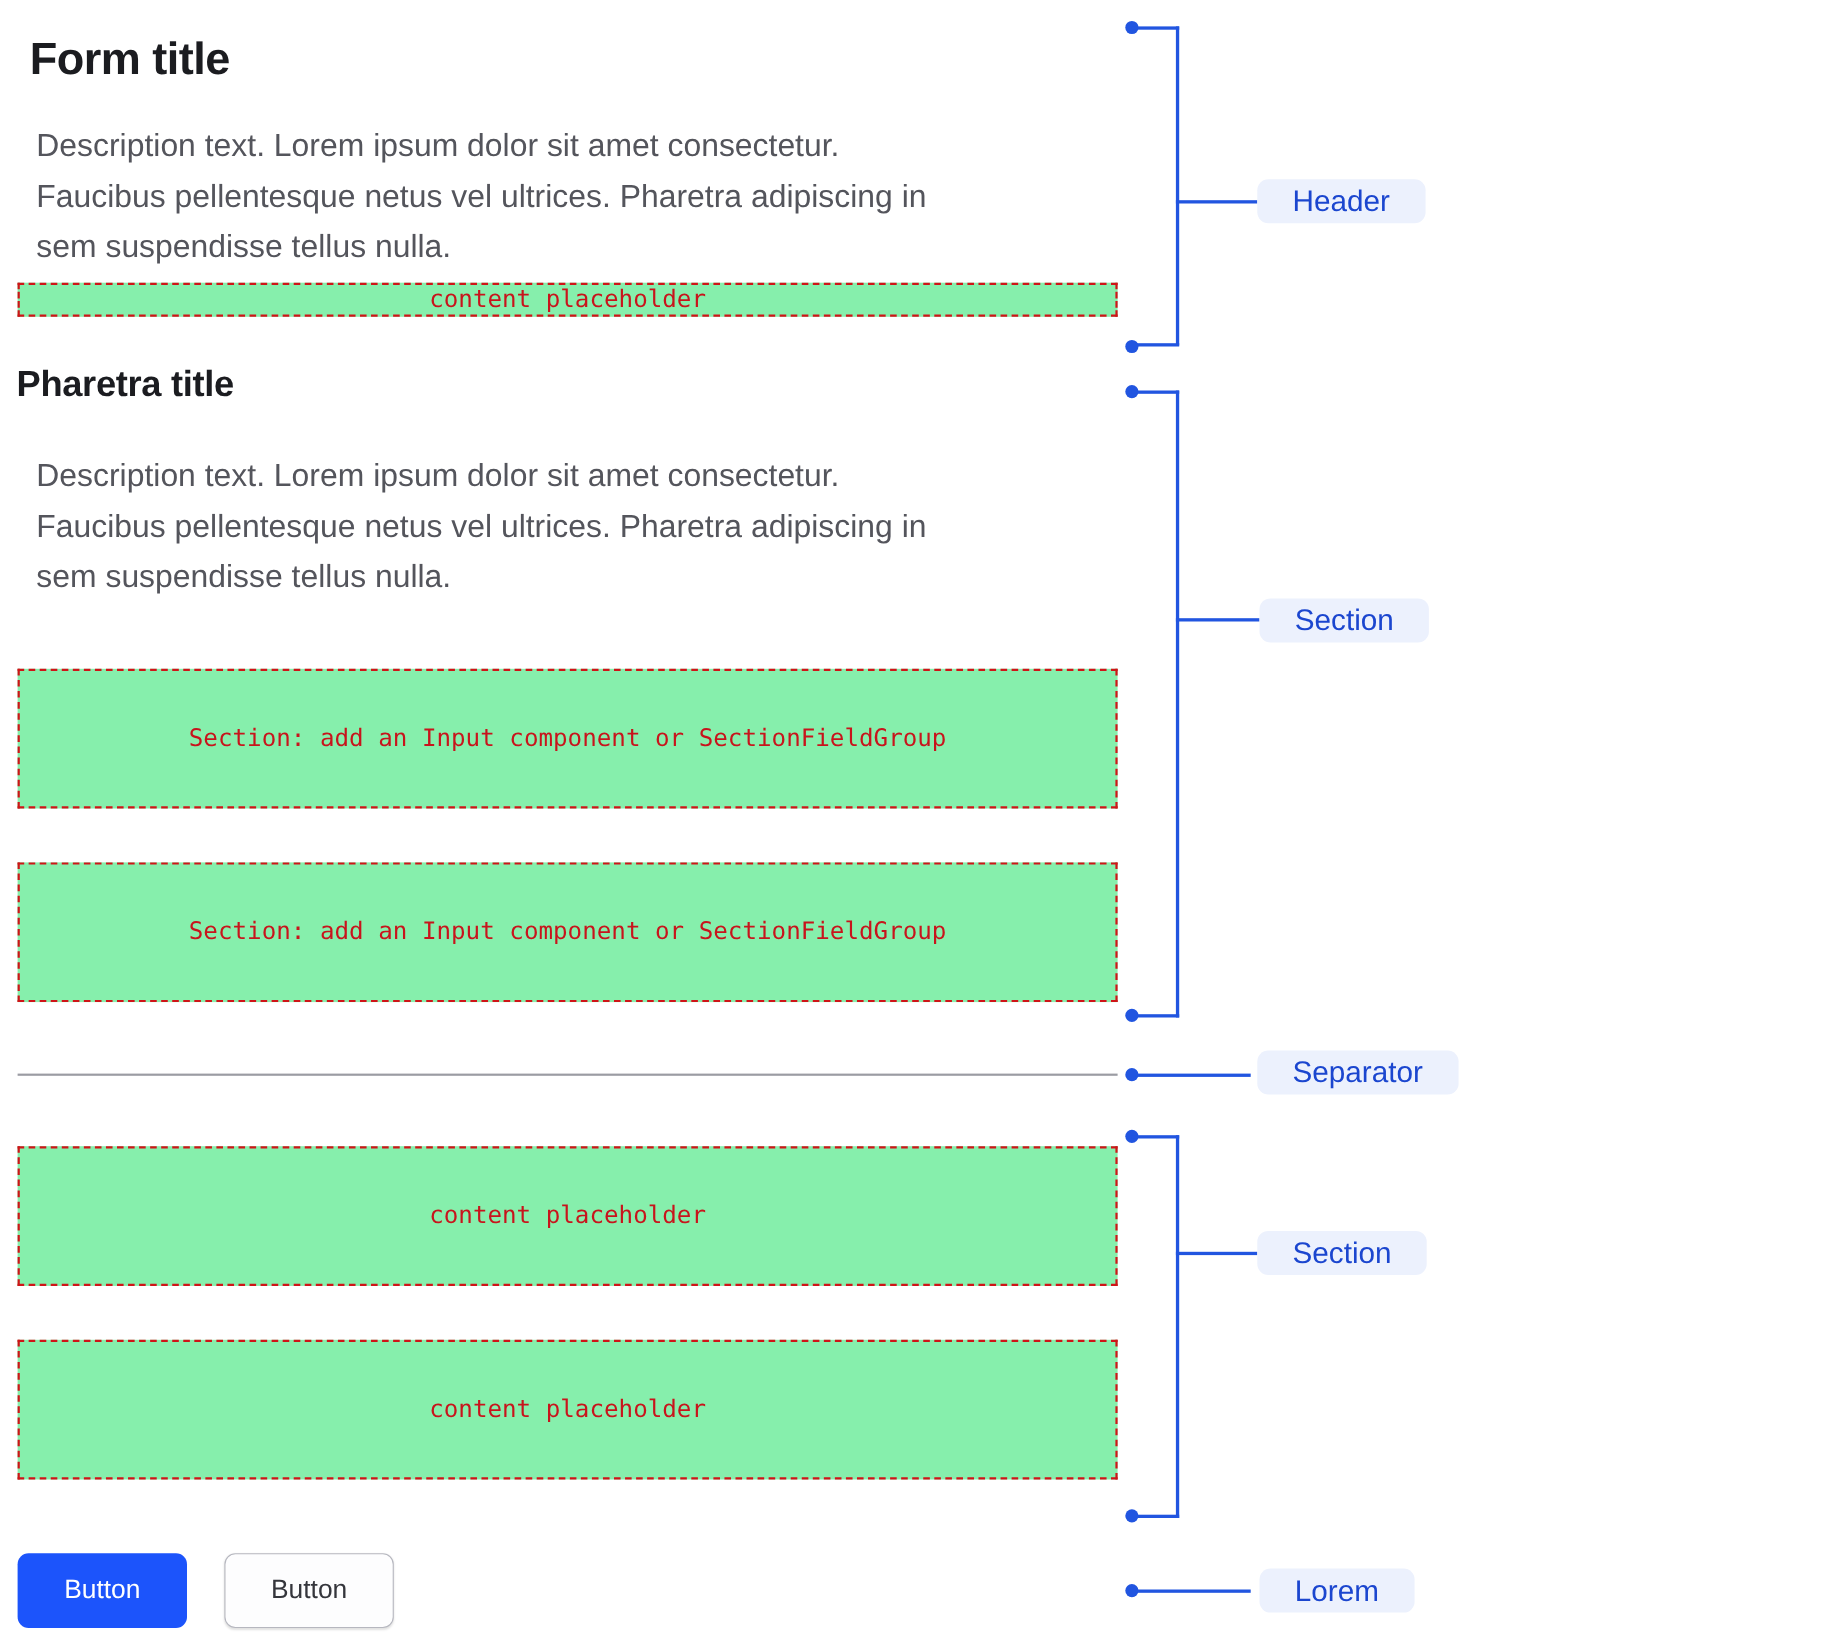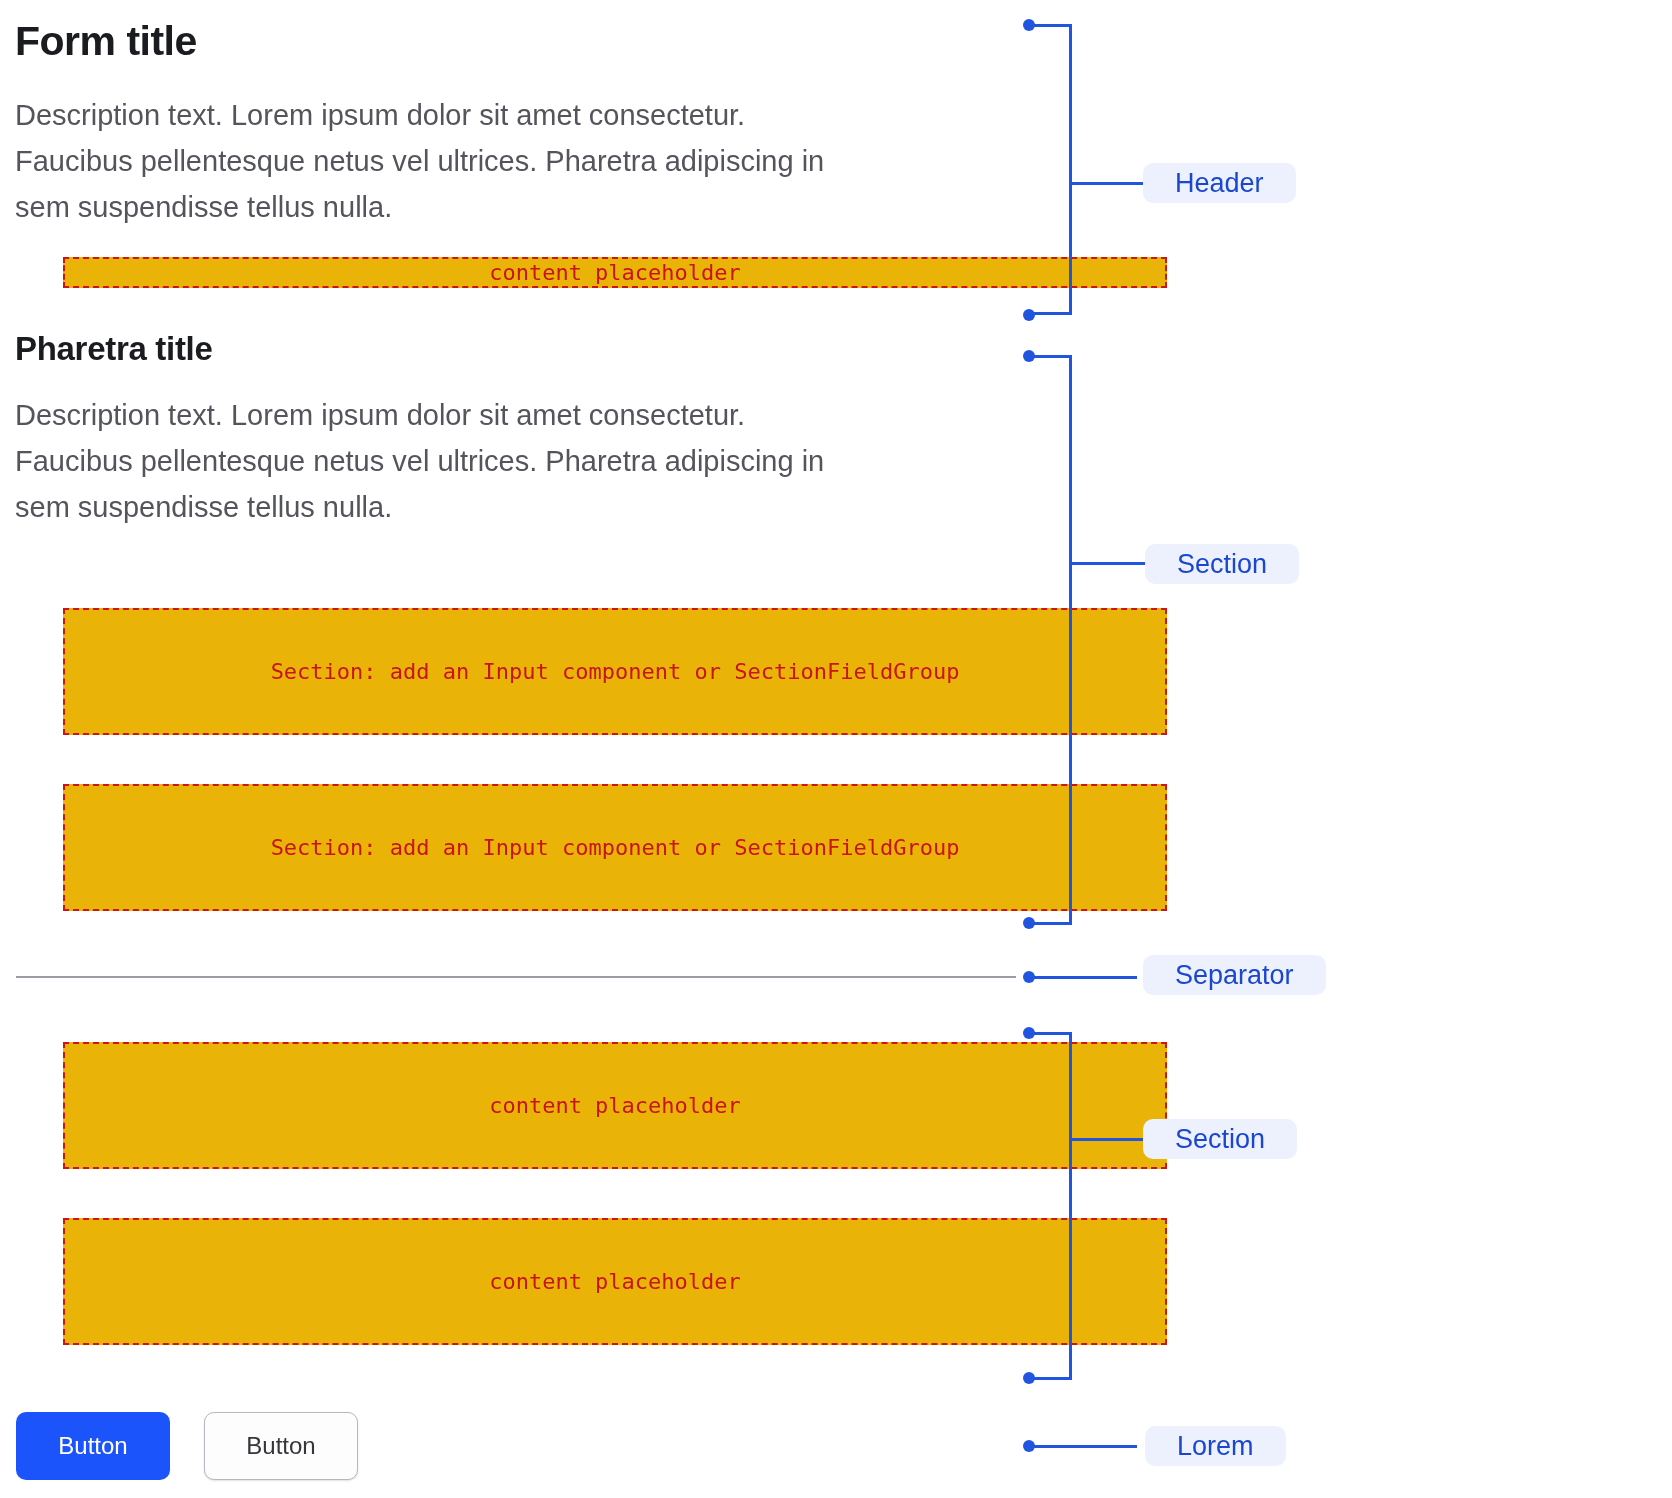--- a/index.html
+++ b/index.html
@@ -9,43 +9,42 @@
     height: 1498px;
     background: #ffffff;
     font-family: "Liberation Sans", sans-serif;
     overflow: hidden;
   }
   .abs { position: absolute; }
 
   .form-title {
     left: 15px; top: 18px; width: 940px;
     font-size: 41px; font-weight: 700; color: #1b1c20;
-    letter-spacing: -0.5px; margin: 0;
+    letter-spacing: -0.5px; margin: 12px;
   }
   .section-title {
     left: 15px; top: 330px; width: 940px;
     font-size: 33px; font-weight: 700; color: #1b1c20;
     letter-spacing: -0.3px; margin: 0;
   }
   .desc {
     left: 15px; width: 940px;
     font-size: 29px; line-height: 46px; color: #54555c;
-    white-space: pre-line; margin: 0;
+    white-space: pre-line; margin: 18px;
   }
 
   .ph {
-    left: 16px; width: 1104px;
-    background: #eab308;
+    left: 16px; width: 1000px;
+    background: #86efac;
     border: 2px dashed #cf1418;
     box-sizing: border-box;
     display: flex; align-items: center; justify-content: center;
     font-family: "DejaVu Sans Mono", monospace;
     font-size: 22px; color: #c8141c;
     text-align: center;
-    margin-left: 47px;
   }
   .strip { top: 257px; height: 31px; }
   .box   { height: 127px; }
 
   .separator {
     left: 16px; top: 976px; width: 1000px; height: 2px;
     background: #9b9ca3;
   }
 
   .btn {

